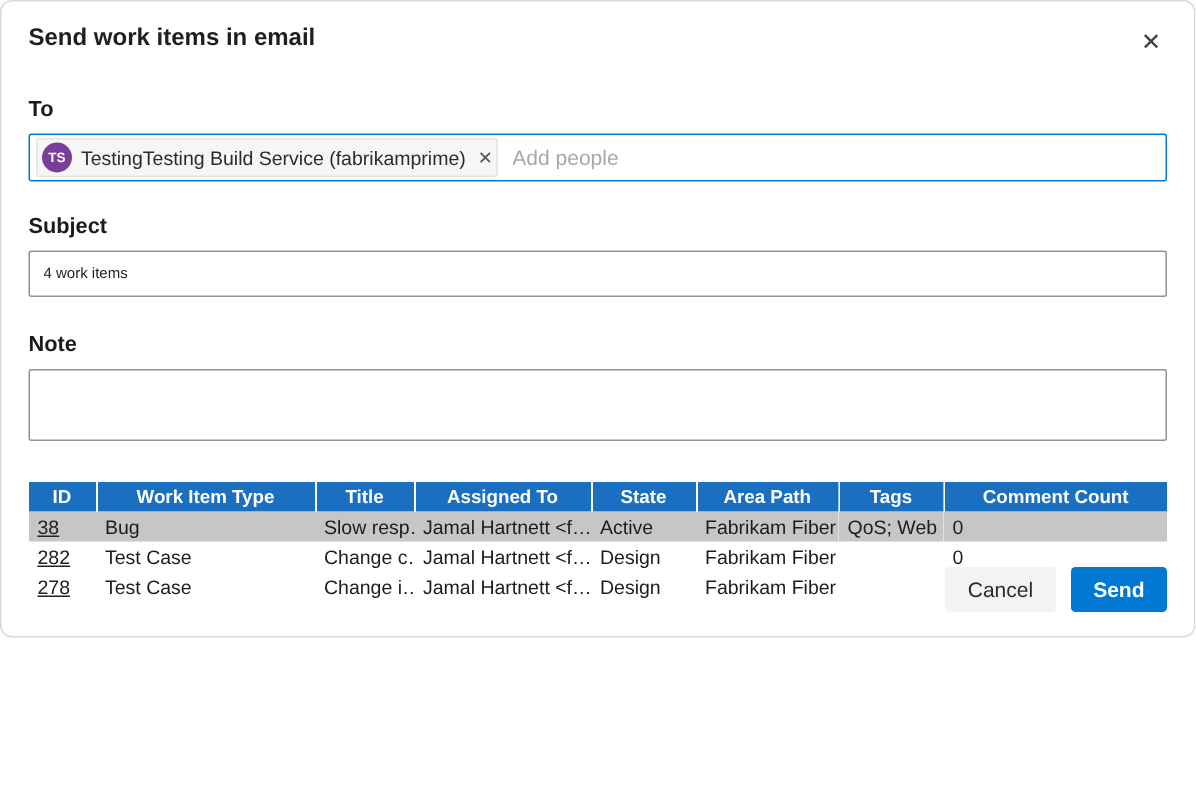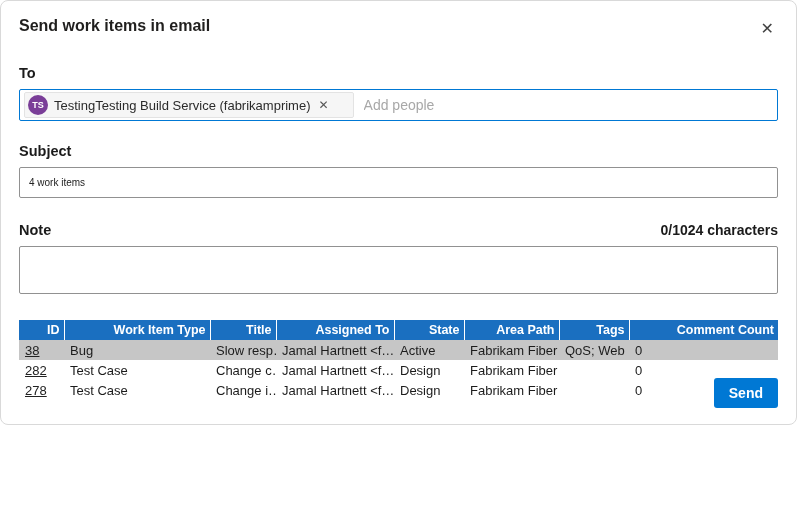--- a/index.html
+++ b/index.html
@@ -35,21 +35,21 @@
     display:flex;align-items:center;gap:8px;
     width:100%;height:32px;
     border:1.5px solid var(--accent);
     border-radius:2px;
     padding:2px 4px;
     margin-bottom:22px;
   }
   .chip{
     display:inline-flex;align-items:center;gap:6px;
     background:#f6f6f6;border:1px solid #e3e3e3;border-radius:2px;
-    padding:2px 22px 2px 3px;height:26px;white-space:nowrap;
+    padding:2px 0 2px 3px;height:26px;white-space:nowrap;
   }
   .chip-avatar{
     width:20px;height:20px;border-radius:50%;
     background:var(--avatar);color:#fff;
     font-size:9px;font-weight:700;
     display:flex;align-items:center;justify-content:center;
   }
   .chip-text{font-size:13px;color:#2b2b2b;}
   .chip-remove{font-size:12px;color:#555;cursor:pointer;padding:0 2px;background:none;border:none;font-family:inherit;}
   .add-people{
@@ -70,21 +70,21 @@
     border:1px solid #919191;border-radius:2px;
     font-family:inherit;font-size:14px;padding:6px 9px;
     margin-bottom:22px;outline:none;
   }
   .section-label{font-size:14px;color:#252525;margin-bottom:9px;}
   table.grid{
     width:100%;border-collapse:collapse;table-layout:fixed;
   }
   .grid th{
     background:var(--table-header);color:#fff;
-    font-size:12.5px;font-weight:700;text-align:right;
+    font-size:12.5px;font-weight:700;text-align:center;
     padding:3px 4px;border-right:1px solid rgba(255,255,255,.35);
     white-space:nowrap;overflow:hidden;
   }
   .grid th:last-child{border-right:none;}
   .grid td{
     font-size:13px;color:#1c1c1c;
     padding:2.5px 6px;white-space:nowrap;overflow:hidden;
     height:19px;
   }
   .grid tr.alt td{background:var(--row-alt);}
@@ -119,21 +119,20 @@
       <button class="chip-remove">✕</button>
     </span>
     <input class="add-people" placeholder="Add people" style="">
   </div>
 
   <div class="field-label">Subject</div>
   <input class="text-input" value="4 work items" style="">
 
   <div class="note-row">
     <div class="field-label" style="margin-bottom:0;">Note</div>
-    <div class="note-counter">0/1024 characters</div>
   </div>
   <textarea class="note-area" style=""></textarea>
 
 
   <table class="grid">
     <colgroup>
       <col style="width:45px">
         <col style="width:146px">
         <col style="width:66px">
         <col style="width:118px">
@@ -182,16 +181,17 @@
         <td>Jamal Hartnett &lt;f…</td>
         <td>Design</td>
         <td>Fabrikam Fiber</td>
         <td></td>
         <td>0</td>
       </tr>
     </tbody>
   </table>
 
   <div class="footer">
+    <button class="btn btn-cancel">Cancel</button>
     <button class="btn btn-send">Send</button>
   </div>
 
 </div>
 
 </body></html>

